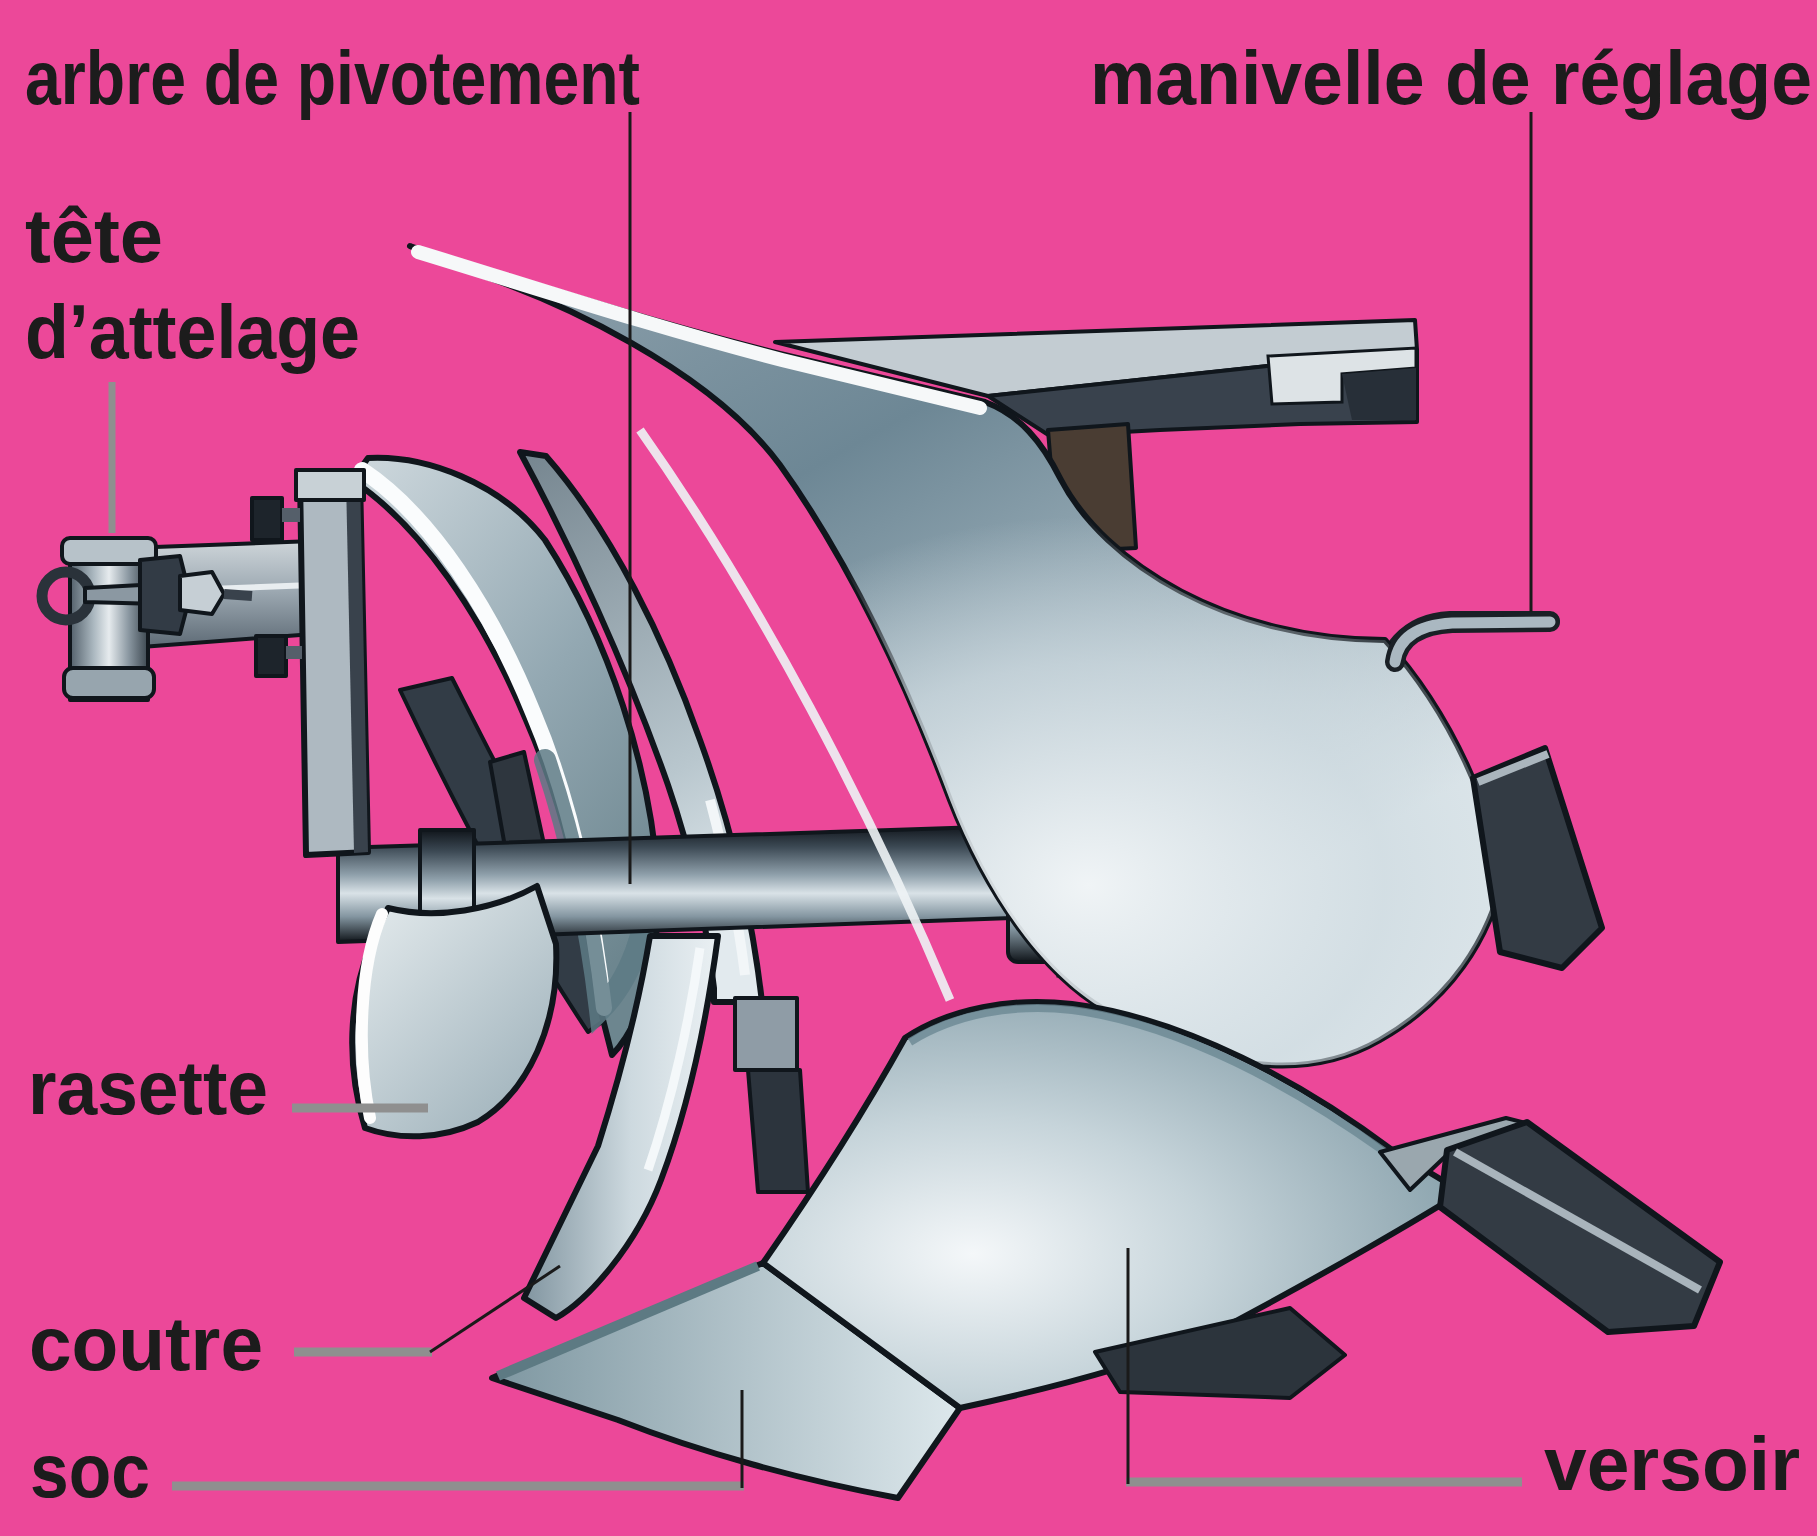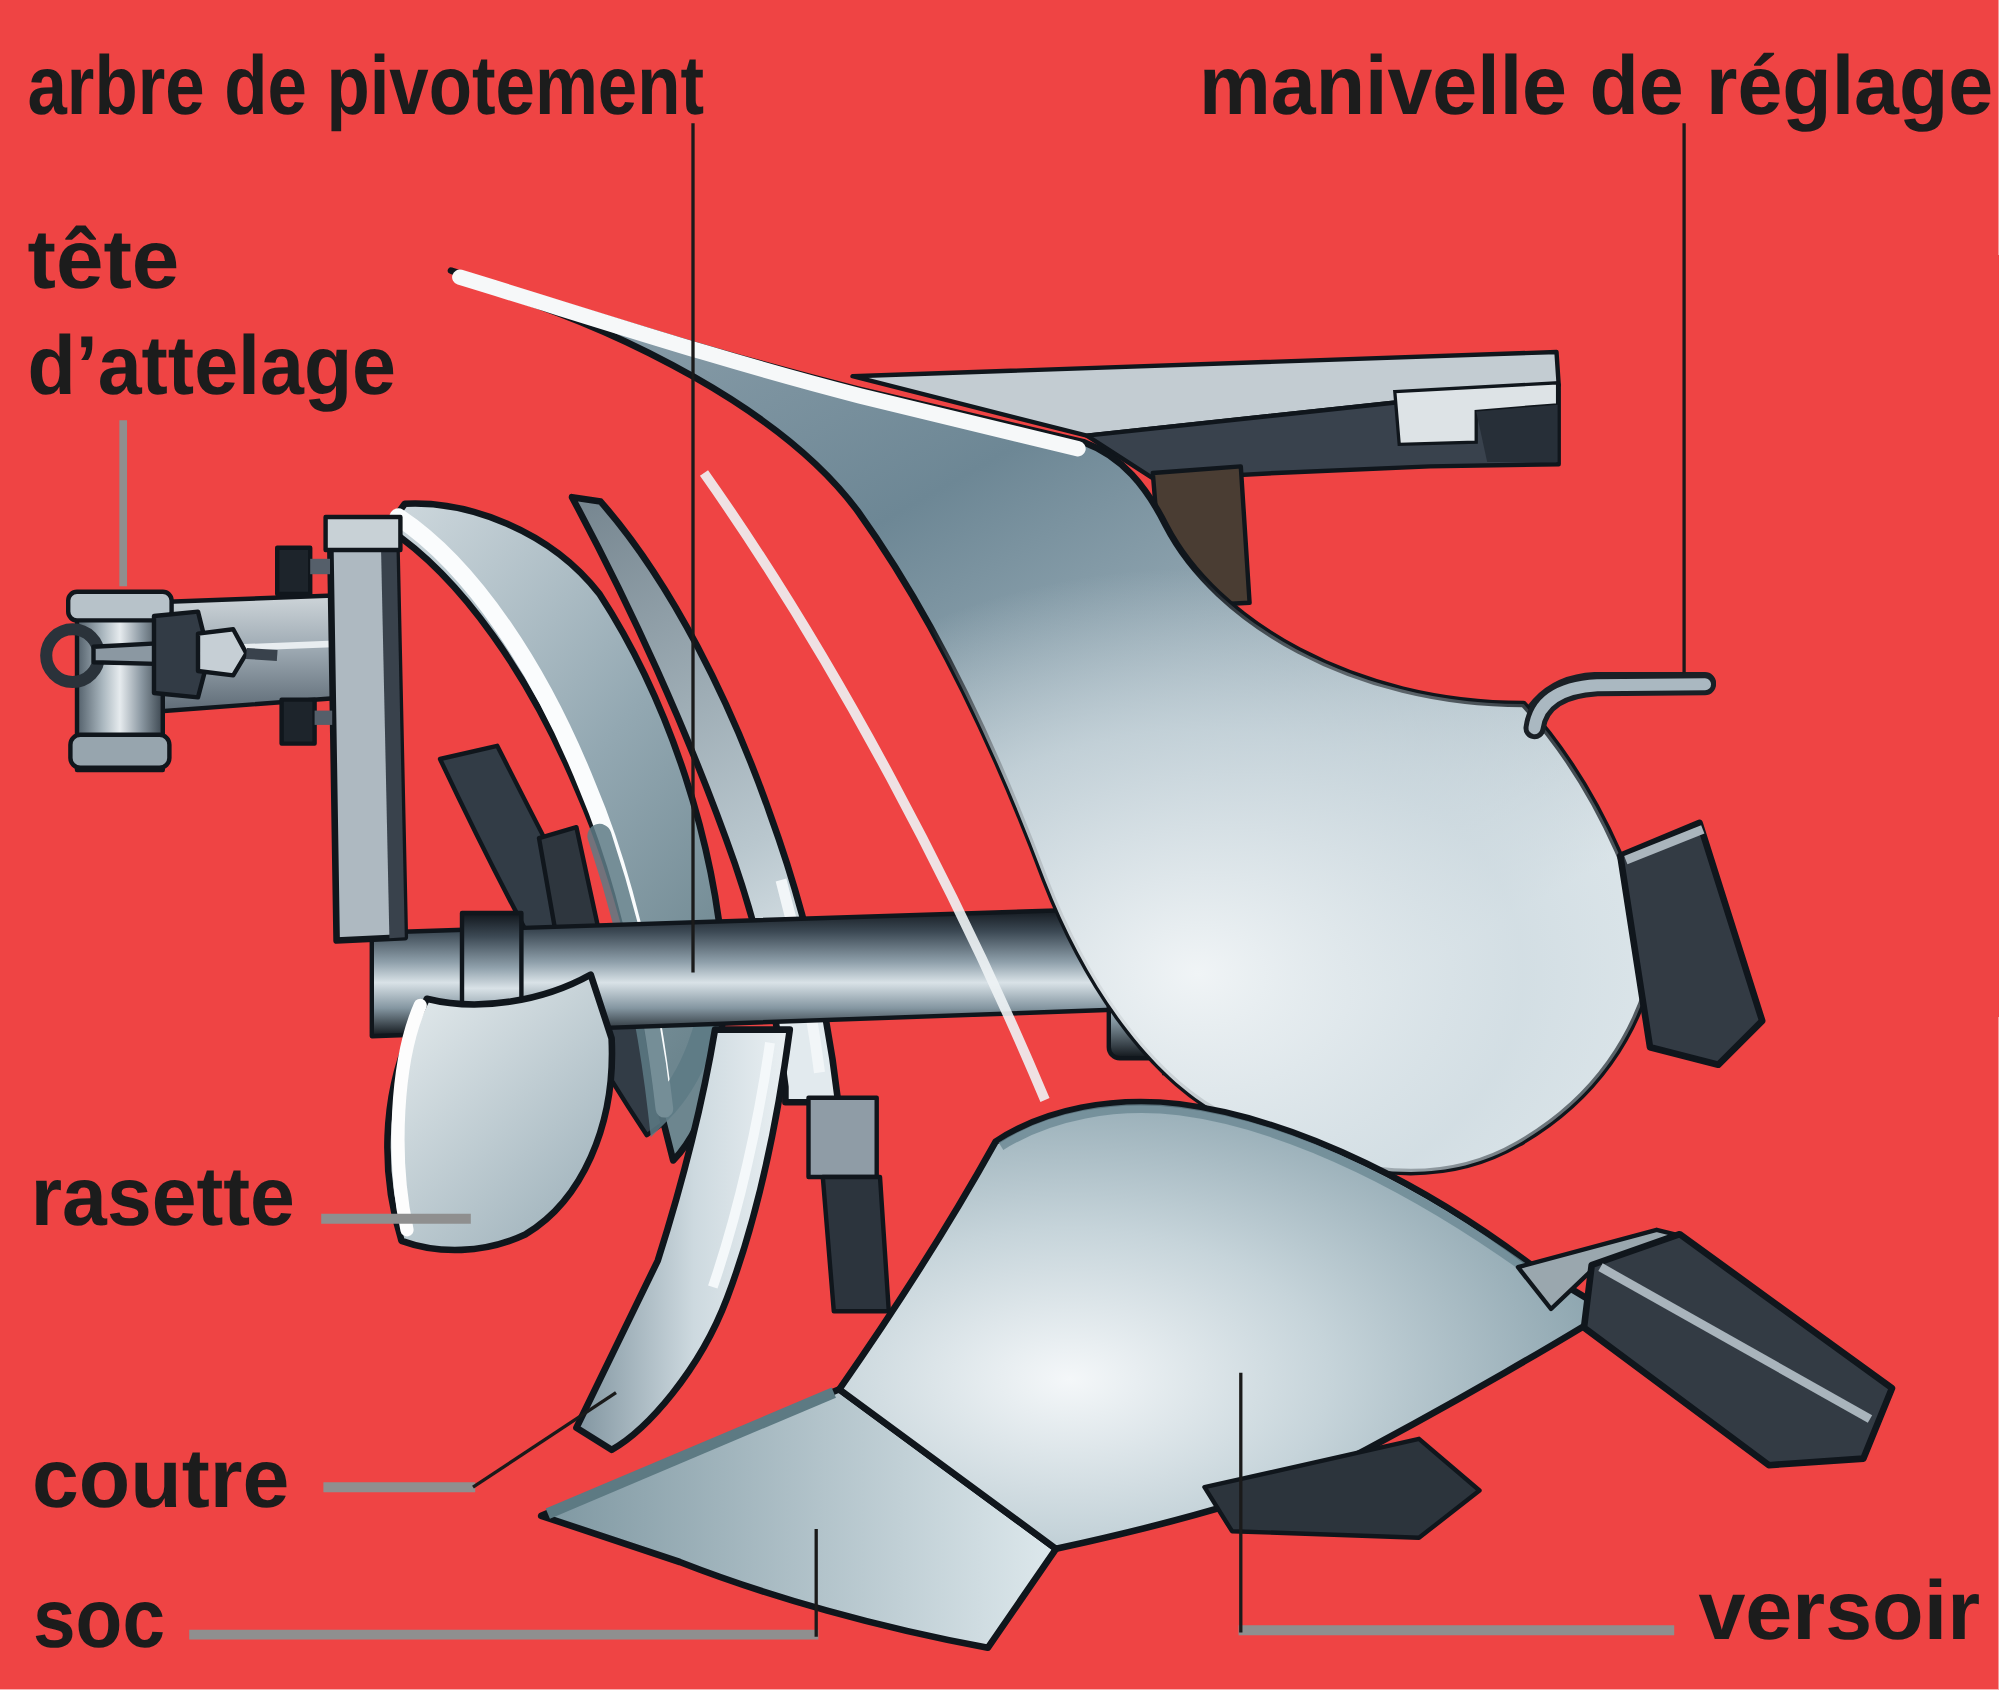--- a/index.html
+++ b/index.html
@@ -1,16 +1,16 @@
 <!DOCTYPE html>
 <html><head>
 <meta charset="utf-8">
 <style>
   html,body{margin:0;padding:0;background:#ffffff;}
-  .stage{position:relative;width:1817px;height:1536px;background:#ef4444;overflow:hidden;}
+  .stage{position:relative;width:1817px;height:1536px;background:#ec4899;overflow:hidden;}
   svg{display:block;}
   .lbl{
     font-family:"Liberation Sans", sans-serif;
     font-weight:700;
     font-size:76px;
     fill:#1c1c1c;
   }
   .outline{stroke:#10161c;stroke-width:6;stroke-linejoin:round;}
   .thin-outline{stroke:#10161c;stroke-width:4;stroke-linejoin:round;}
 </style>

